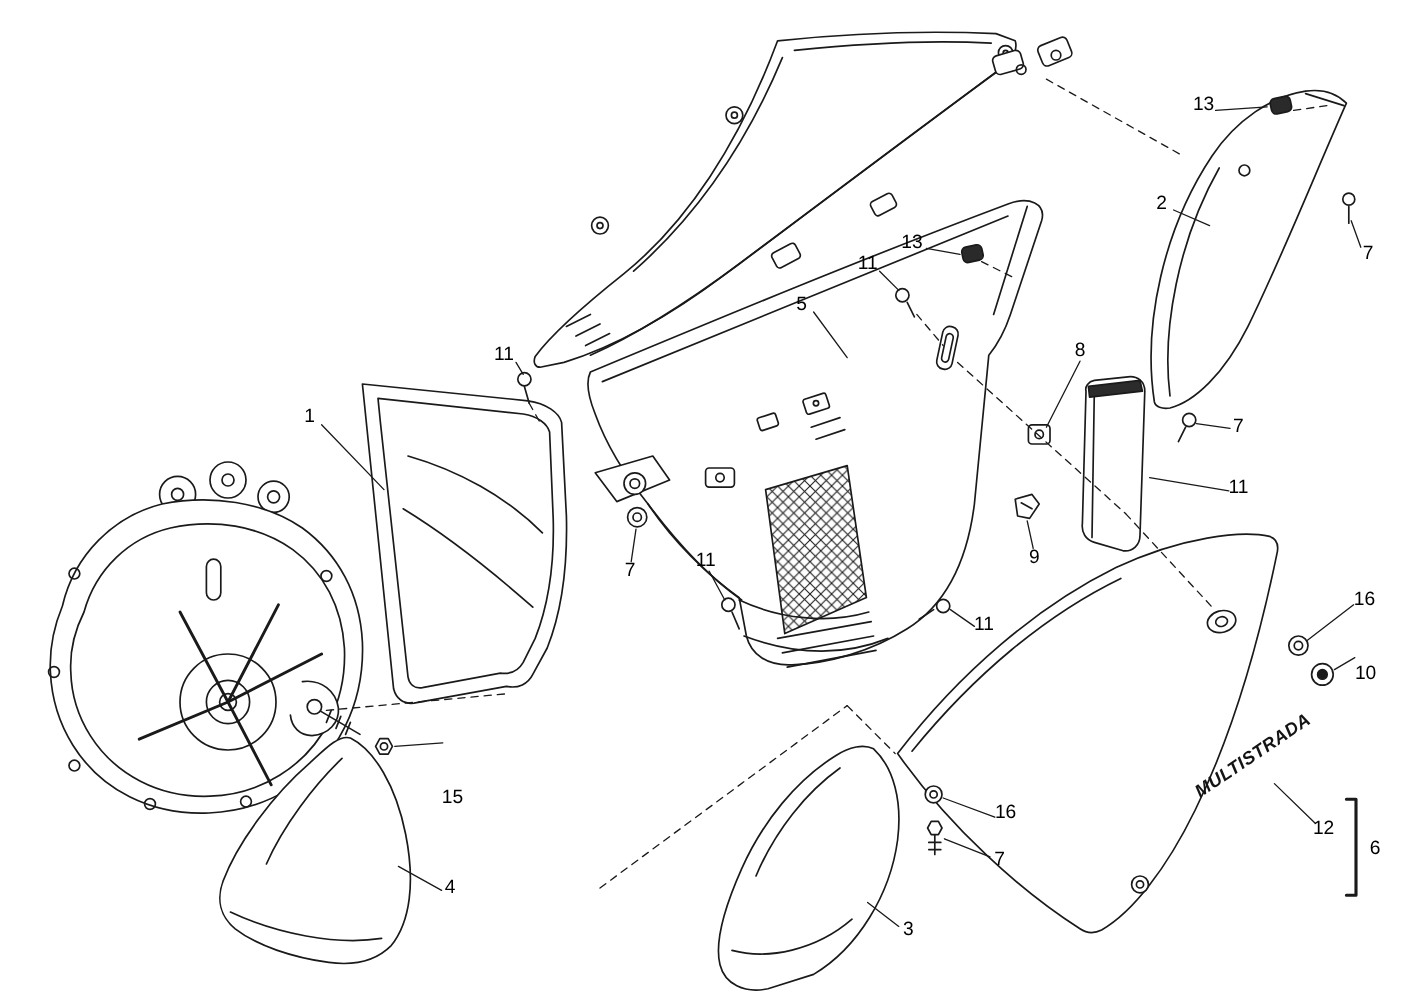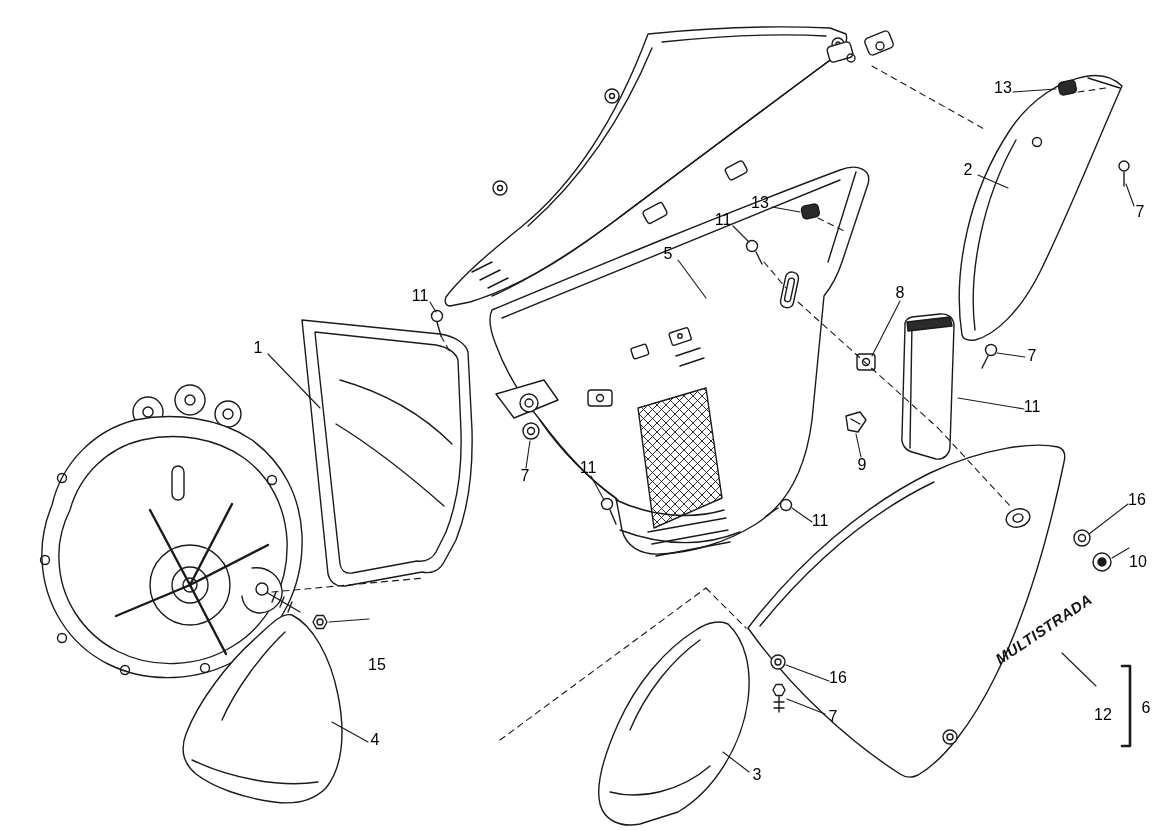--- a/index.html
+++ b/index.html
@@ -284,19 +284,19 @@
       <div class="callout" style="left: 1032px; top: 407px;">11</div>
       <div class="callout" style="left: 862px; top: 465px;">9</div>
       <div class="callout" style="left: 588px; top: 468px;">11</div>
       <div class="callout" style="left: 525px; top: 476px;">7</div>
       <div class="callout" style="left: 1137px; top: 500px;">16</div>
       <div class="callout" style="left: 1138px; top: 546px; margin-top: 16px;">10</div>
       <div class="callout" style="left: 820px; top: 521px;">11</div>
       <div class="callout" style="left: 377px; top: 617px; margin-top: 48px;">15</div>
       <div class="callout" style="left: 838px; top: 678px;">16</div>
       <div class="callout" style="left: 833px; top: 717px;">7</div>
-      <div class="callout" style="left: 1103px; top: 691px; margin-top: 24px;">12</div>
+      <div class="callout" style="left: 1103px; top: 691px;">12</div>
       <div class="callout" style="left: 1146px; top: 708px;">6</div>
       <div class="callout" style="left: 375px; top: 740px;">4</div>
       <div class="callout" style="left: 757px; top: 775px;">3</div>
     </div>
 
 </div>
 
 </body></html>

